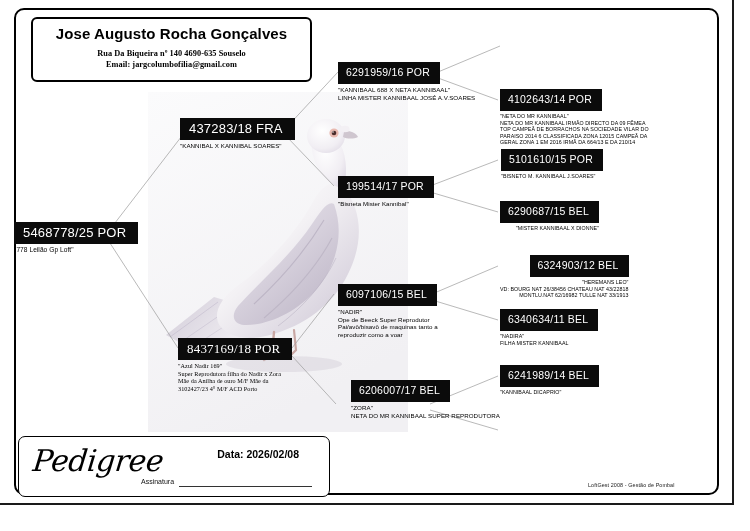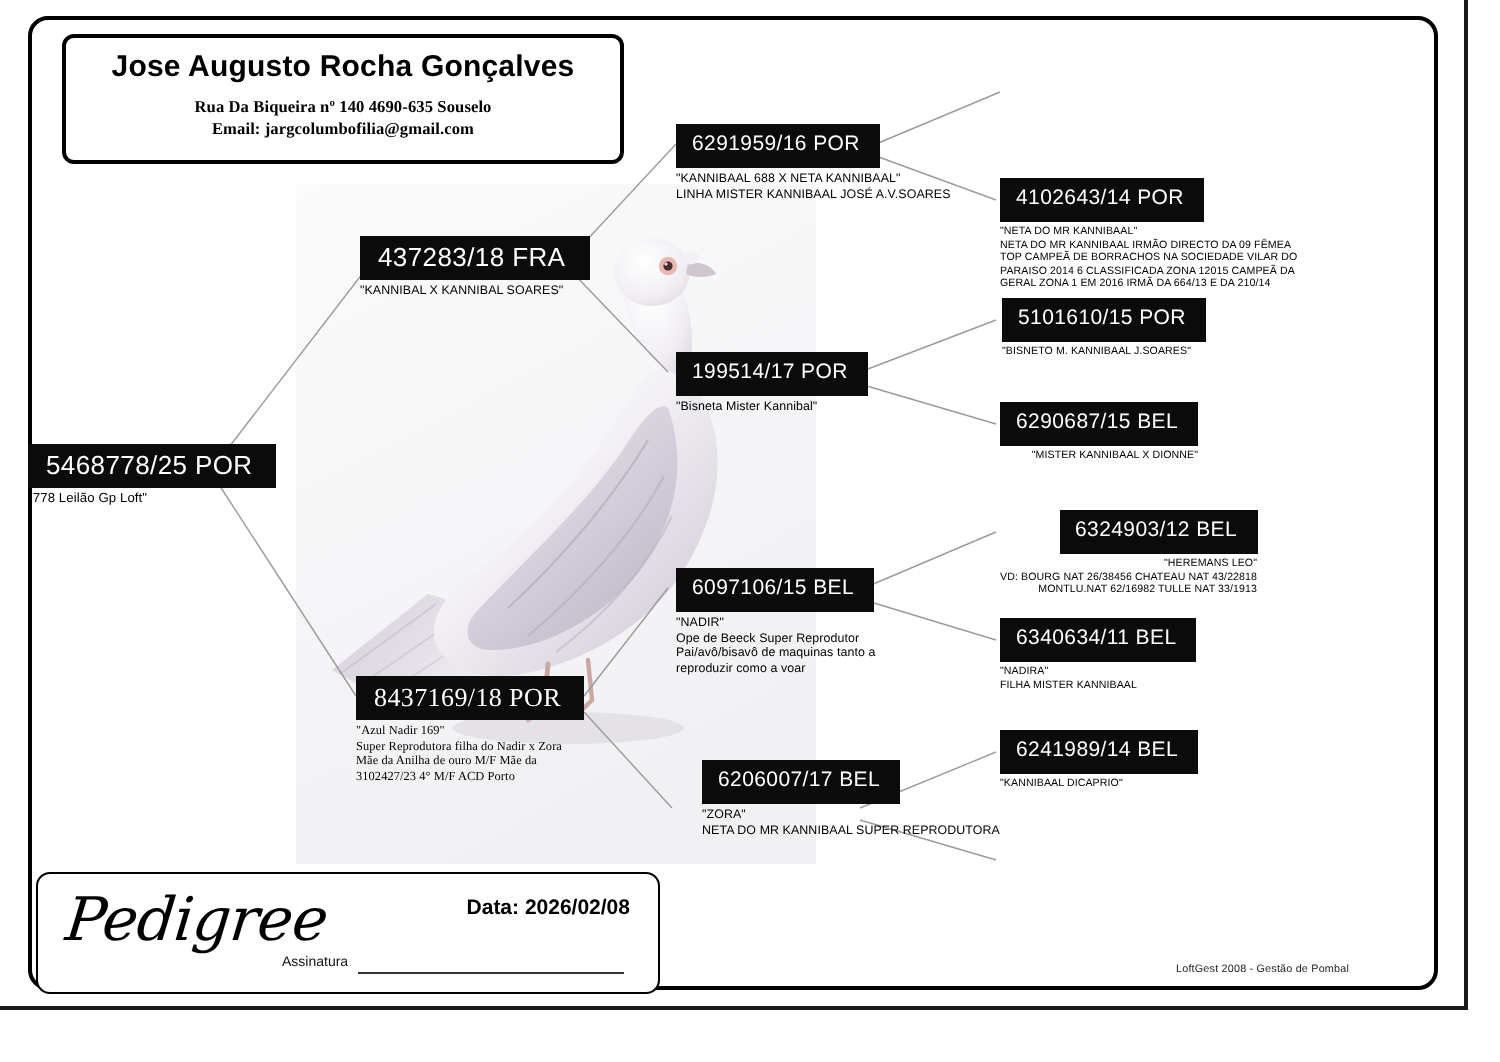--- a/index.html
+++ b/index.html
@@ -161,21 +161,21 @@
     top: 6px;
     font-family: "DejaVu Serif", serif;
     font-style: italic;
     font-size: 30px;
     color: #000;
     letter-spacing: -0.5px;
     transform: skewX(-6deg);
   }
   .data-label {
     position: absolute;
-    right: 14px;
+    right: 30px;
     top: 11px;
     font-size: 10.5px;
     font-weight: bold;
     color: #000;
   }
   .assinatura-label {
     position: absolute;
     left: 122px;
     top: 41px;
     font-size: 7px;

